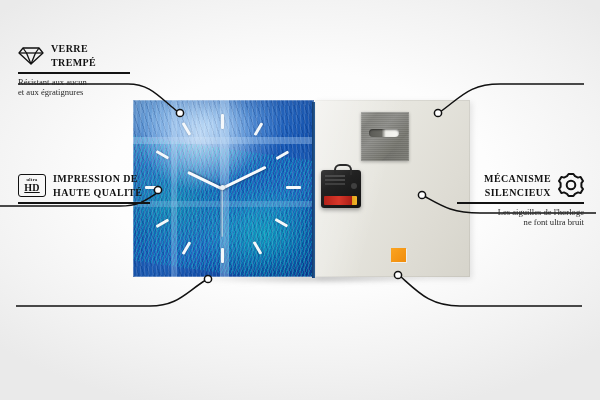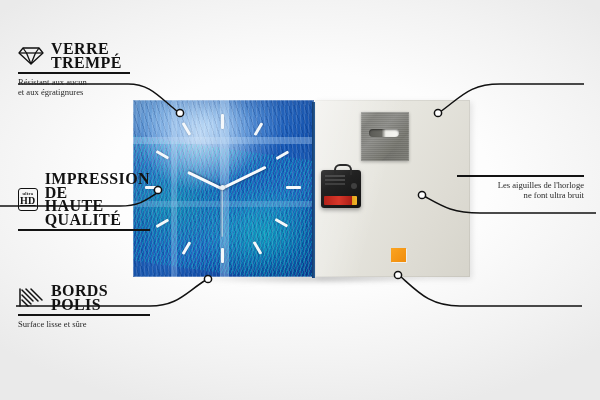--- a/index.html
+++ b/index.html
@@ -104,21 +104,21 @@
     box-shadow:1px 1px 0 rgba(255,255,255,.55);
   }
 
   
   .callout{position:absolute;z-index:4;}
   .callout .head{display:flex;align-items:center;gap:7px;}
   .callout.left .head{justify-content:flex-start;}
   .callout.right .head{justify-content:flex-end;}
   .title{
     font-family:"Liberation Serif",serif;
-    font-weight:bold;font-size:16px;line-height:13.5px;letter-spacing:.4px;color:#121212;
+    font-weight:bold;font-size:10px;line-height:13.5px;letter-spacing:.4px;color:#121212;
     text-transform:uppercase;white-space:pre-line;
   }
   .callout.right .title{text-align:right;}
   .rule{height:1.6px;background:#131313;margin-top:3px;}
   .sub{
     font-family:"Liberation Serif",serif;
     font-size:8.6px;line-height:10.6px;color:#2a2a2a;margin-top:3px;white-space:pre-line;
   }
   .callout.right .sub{text-align:right;}
   .ic{flex:0 0 auto;display:block;}
@@ -233,40 +233,32 @@
       <div class="hdbadge">
         <span class="u">ultra</span>
         <span class="h">HD</span>
       </div>
       <div class="title">IMPRESSION DE
 HAUTE QUALITÉ</div>
     </div>
     <div class="rule"></div>
   </div>
 
-  <div class="callout left" style="left:18px;top:284px;width:132px;">
+
+
+  <div class="callout right" style="left:457px;top:172px;width:127px;">
     <div class="head">
-      <svg class="ic" width="26" height="21" viewBox="0 0 26 21">
-        <g stroke="#111" stroke-width="1.5" stroke-linecap="round">
-          <path d="M2 2 L2 19"></path>
-          <path d="M4 3 L15 14"></path>
-            <path d="M4 8 L13 17"></path>
-            <path d="M4 13 L10 19"></path>
-          <path d="M8 2 L20 14"></path>
-            <path d="M13 2 L24 13"></path>
+      <div class="title">MÉCANISME
+SILENCIEUX</div>
+      <svg class="ic" width="26" height="25" viewBox="0 0 26 25">
+        <g fill="none" stroke="#111" stroke-width="2" stroke-linecap="round" stroke-linejoin="round">
+          <path d="M9 3.2 L10.6 1 H15.4 L17 3.2 L20 4.6 L22.6 3.9 L25 8 L23.4 10.2 V13.8 L25 16 L22.6 20.1 L20 19.4 L17 20.8 L15.4 23 H10.6 L9 20.8 L6 19.4 L3.4 20.1 L1 16 L2.6 13.8 V10.2 L1 8 L3.4 3.9 L6 4.6 Z"></path>
+          <circle cx="13" cy="12" r="4.3"></circle>
         </g>
       </svg>
-      <div class="title">BORDS
-POLIS</div>
-    </div>
-    <div class="rule"></div>
-    <div class="sub">Surface lisse et sûre</div>
-  </div>
-
-
-  <div class="callout right" style="left:457px;top:172px;width:127px;">
+    </div>
     <div class="rule"></div>
     <div class="sub">Les aiguilles de l'horloge
 ne font ultra bruit</div>
   </div>
 
 
 </div>
 
 </body></html>

